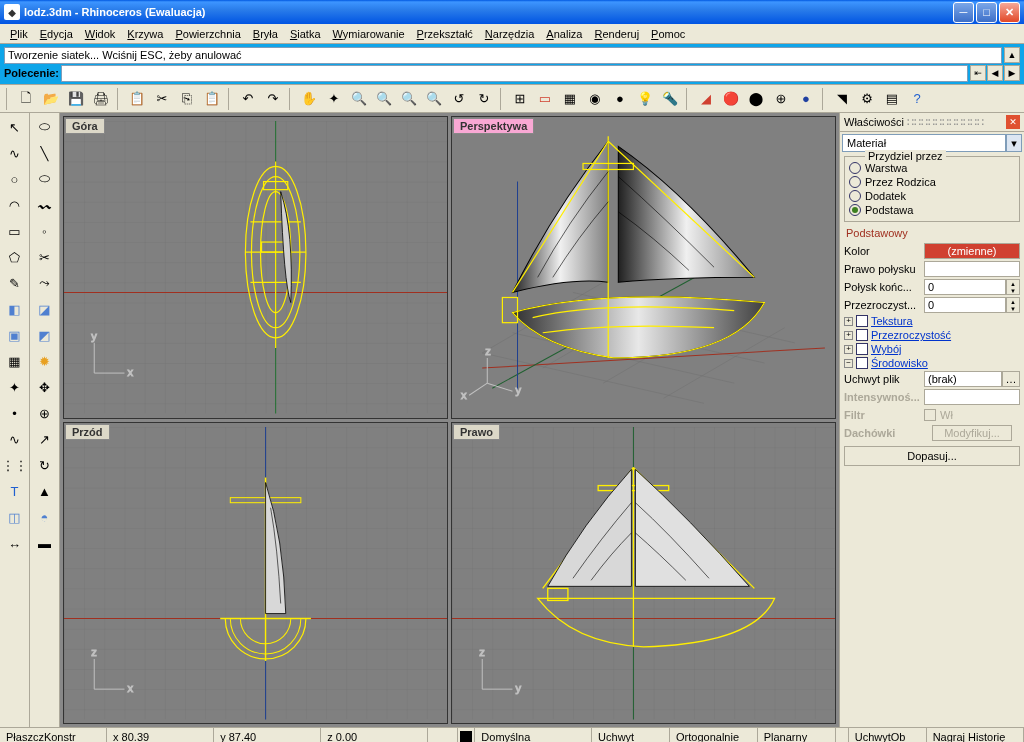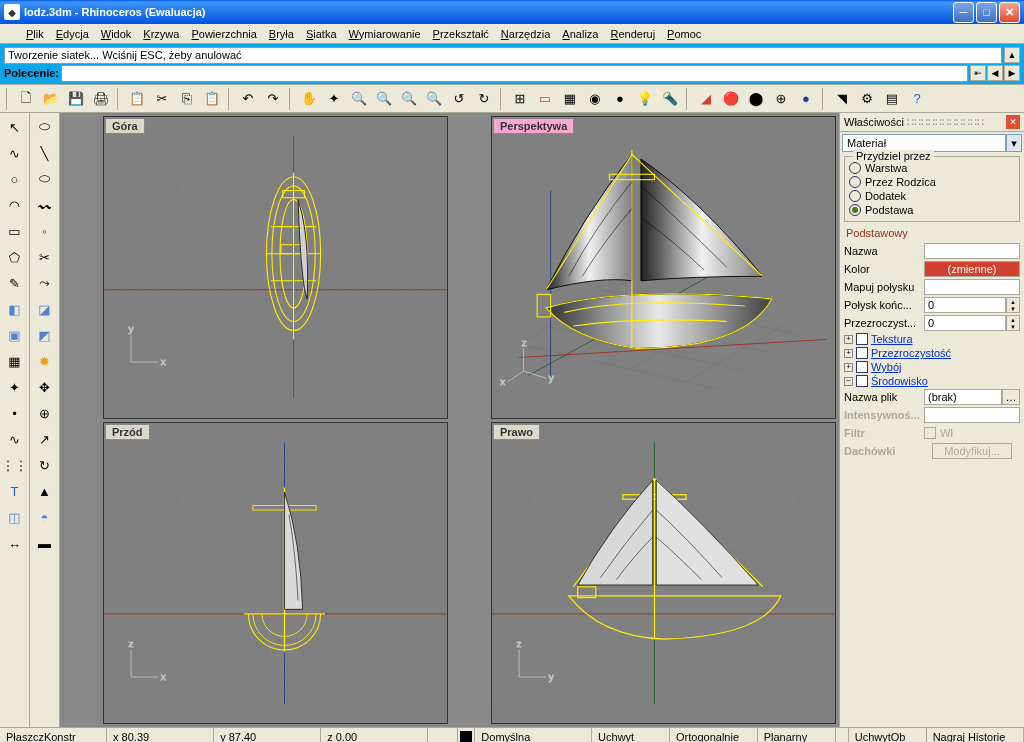--- a/index.html
+++ b/index.html
@@ -8,21 +8,21 @@
 
 .titlebar { height: 24px; background: linear-gradient(to bottom, #0058e0, #3d95ff 8%, #2a7dea 40%, #0054e3); display: flex; align-items: center; padding: 0 4px; color: white; }
 .titlebar .icon { width: 16px; height: 16px; background: #fff; border-radius: 2px; margin-right: 4px; display:flex; align-items:center; justify-content:center; font-size:10px; color:#333; }
 .titlebar .title { flex: 1; font-weight: bold; }
 .win-btns { display: flex; gap: 2px; }
 .win-btn { width: 21px; height: 21px; border: 1px solid #fff; border-radius: 3px; display: flex; align-items: center; justify-content: center; font-weight: bold; color: white; }
 .win-btn.min, .win-btn.max { background: linear-gradient(#7ba7e8, #3d6fc8); }
 .win-btn.close { background: linear-gradient(#f5a898, #e24828); }
 
 
-.menubar { height: 20px; background: #ece9d8; display: flex; align-items: center; padding: 0 20px; border-bottom: 1px solid #aca899; }
+.menubar { height: 20px; background: #ece9d8; display: flex; align-items: center; padding: 0 4px; border-bottom: 1px solid #aca899; }
 .menuitem { padding: 2px 6px; cursor: default; }
 .menuitem u { text-decoration: underline; }
 
 
 .cmd-area { background: #0ea5e9; padding: 2px 4px; border-bottom: 1px solid #aca899; }
 .cmd-row { display: flex; align-items: center; height: 18px; }
 .cmd-row .field { flex: 1; background: #fff; border: 1px solid #7f9db9; padding: 1px 3px; height: 17px; margin-right: 2px; }
 .cmd-label { font-weight: bold; margin-right: 2px; }
 .nav-btns { display: flex; gap: 1px; }
 .nav-btn { width: 16px; height: 16px; background: #ece9d8; border: 1px solid #aca899; display: flex; align-items: center; justify-content: center; font-size: 9px; }
@@ -34,35 +34,35 @@
 
 
 .content { display: flex; height: calc(742px - 24px - 20px - 38px - 28px - 18px); }
 
 
 .ltb { width: 30px; background: #ece9d8; border-right: 1px solid #aca899; padding: 2px; display: flex; flex-direction: column; gap: 2px; align-items: center; }
 .ltb .tbtn { width: 24px; height: 24px; }
 
 
 .viewports { flex: 1; background: #888; display: grid; grid-template-columns: 1fr 1fr; grid-template-rows: 1fr 1fr; gap: 3px; padding: 3px; }
-.vp { background: #808080; border: 1px solid #333; position: relative; overflow: hidden; margin-left: 40px; }
+.vp { background: #808080; border: 1px solid #333; position: relative; overflow: hidden; }
 .vp-title { position: absolute; top: 1px; left: 1px; background: #dcd8c8; padding: 1px 6px; font-weight: bold; color: #333; border: 1px solid #888; }
 .vp-title.active { background: #f9a8d4; }
 .vp svg { width: 100%; height: 100%; }
 
 
 .rpanel { width: 185px; background: #ece9d8; border-left: 1px solid #aca899; display: flex; flex-direction: column; }
 .panel-hdr { background: #ece9d8; padding: 2px 4px; display: flex; align-items: center; border-bottom: 1px solid #aca899; }
 .panel-hdr .dots { flex: 1; color: #888; overflow: hidden; }
 .panel-hdr .x { width: 14px; height: 14px; background: #e05030; color: white; display: flex; align-items: center; justify-content: center; font-size: 9px; }
 .dropdown { display: flex; margin: 2px; }
 .dropdown .sel { flex: 1; background: #fff; border: 1px solid #7f9db9; padding: 2px 4px; }
 .dropdown .arr { width: 16px; background: #dce6f2; border: 1px solid #7f9db9; display: flex; align-items: center; justify-content: center; }
 .group { margin: 2px 4px; border: 1px solid #aca899; padding: 4px; position: relative; }
-.group-label { position: absolute; top: -7px; left: 8px; background: #ece9d8; padding: 0 3px; }
+.group-label { position: absolute; top: -7px; left: 20px; background: #ece9d8; padding: 0 3px; }
 .radio-row { display: flex; align-items: flex-start; gap: 4px; padding: 1px 0; }
 .radio { width: 12px; height: 12px; border: 1px solid #336; border-radius: 50%; display: flex; align-items: center; justify-content: center; }
 .radio.checked::after { content: ''; width: 6px; height: 6px; background: #3d8020; border-radius: 50%; }
 .section-hdr { color: #a03020; padding: 3px 6px; }
 .prop-row { display: flex; align-items: center; padding: 1px 4px; height: 18px; }
 .prop-row .lbl { width: 80px; }
 .prop-row .val { flex: 1; background: #fff; border: 1px solid #aca899; padding: 1px 3px; height: 16px; }
 .prop-row .spin { width: 14px; height: 16px; background: #ece9d8; border: 1px solid #aca899; display:flex; flex-direction:column; }
 .prop-row .spin div { flex:1; display:flex; align-items:center; justify-content:center; font-size:6px; }
 .color-swatch { background: #d04030 !important; color: white; text-align: center; }
@@ -521,29 +521,25 @@
           <div class="radio"></div>
           <span>Dodatek</span>
         </div>
       <div class="radio-row">
           <div class="radio checked"></div>
           <span>Podstawa</span>
         </div>
     </div>
     <div class="section-hdr">Podstawowy</div>
     <div class="prop-row">
-        <span class="lbl">Nazwa</span>
-        <div class="val"></div>
-      </div>
-    <div class="prop-row">
         <span class="lbl">Kolor</span>
         <div class="val color-swatch">(zmienne)</div>
       </div>
     <div class="prop-row">
-        <span class="lbl">Mapuj połysku</span>
+        <span class="lbl">Prawo połysku</span>
         <div class="val" style="background:#fff"></div>
       </div>
     <div class="prop-row">
         <span class="lbl">Połysk końc...</span>
         <div class="val">0</div>
         <div class="spin">
           <div>▲</div>
           <div>▼</div>
         </div>
       </div>
@@ -569,37 +565,38 @@
         <div class="box">+</div>
         <div class="cb"></div>
         <a>Wybój</a>
       </div>
     <div class="tree-row">
         <div class="box">−</div>
         <div class="cb"></div>
         <a>Środowisko</a>
       </div>
     <div class="prop-row">
-        <span class="lbl">Nazwa plik</span>
+        <span class="lbl">Uchwyt plik</span>
         <div class="val">(brak)</div>
         <div class="btn-browse">…</div>
       </div>
     <div class="prop-row disabled">
         <span class="lbl">Intensywnoś...</span>
         <div class="val"></div>
       </div>
     <div class="prop-row disabled">
         <span class="lbl">Filtr</span>
         <div class="cb" style="width:12px;height:12px;border:1px solid #aca899;margin-right:4px"></div>
         <span style="color:#aca899">Wł</span>
       </div>
     <div class="prop-row disabled">
         <span class="lbl">Dachówki</span>
         <div class="fullbtn" style="margin:8px;flex:1;color:#aca899;padding:1px">Modyfikuj...</div>
       </div>
+    <div class="fullbtn">Dopasuj...</div>
   </div>
 </div>
 
 <div class="statusbar">
   <div class="sb-cell wide btn">PłaszczKonstr</div>
   <div class="sb-cell wide">x 80.39</div>
   <div class="sb-cell wide">y 87.40</div>
   <div class="sb-cell wide">z 0.00</div>
   <div class="sb-cell" style="width:30px"></div>
   <div class="sb-cell" style="width:18px;padding:2px">

